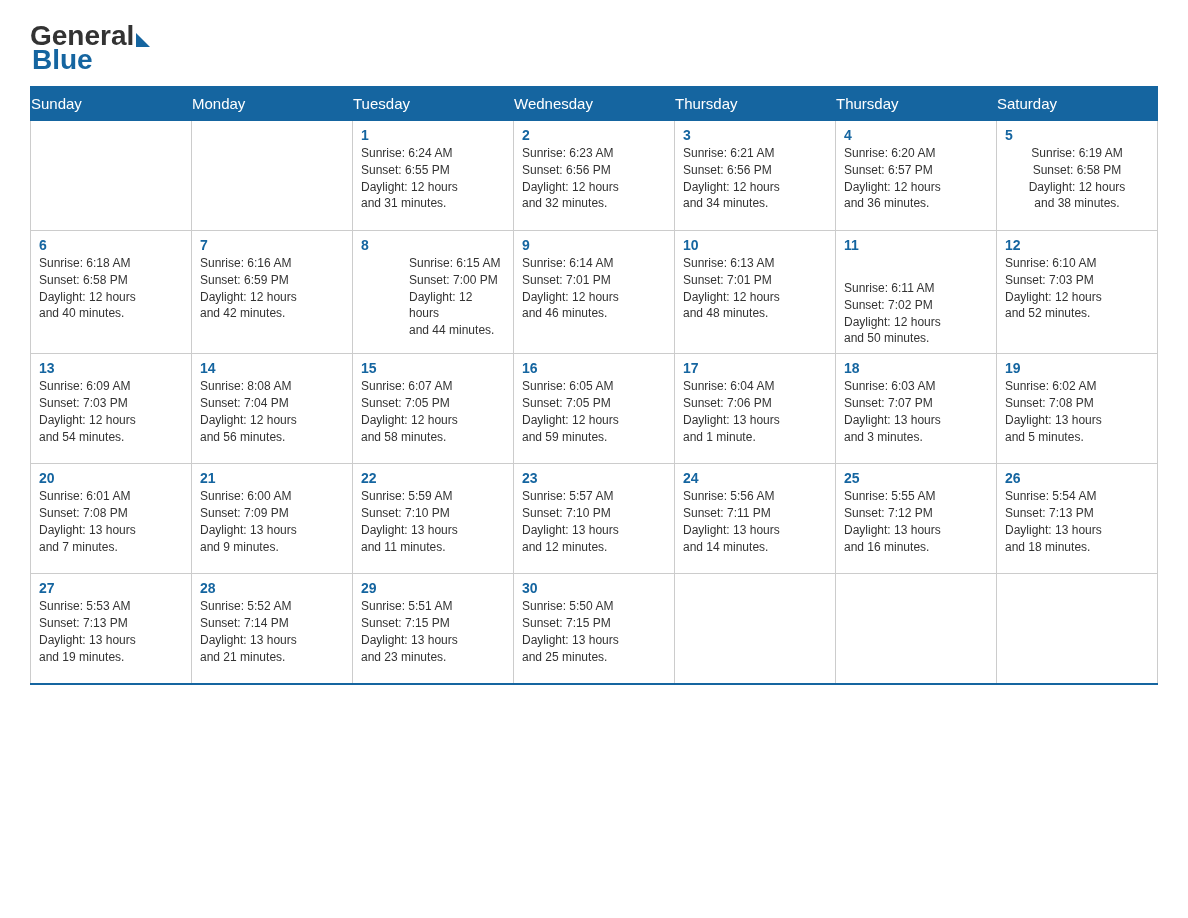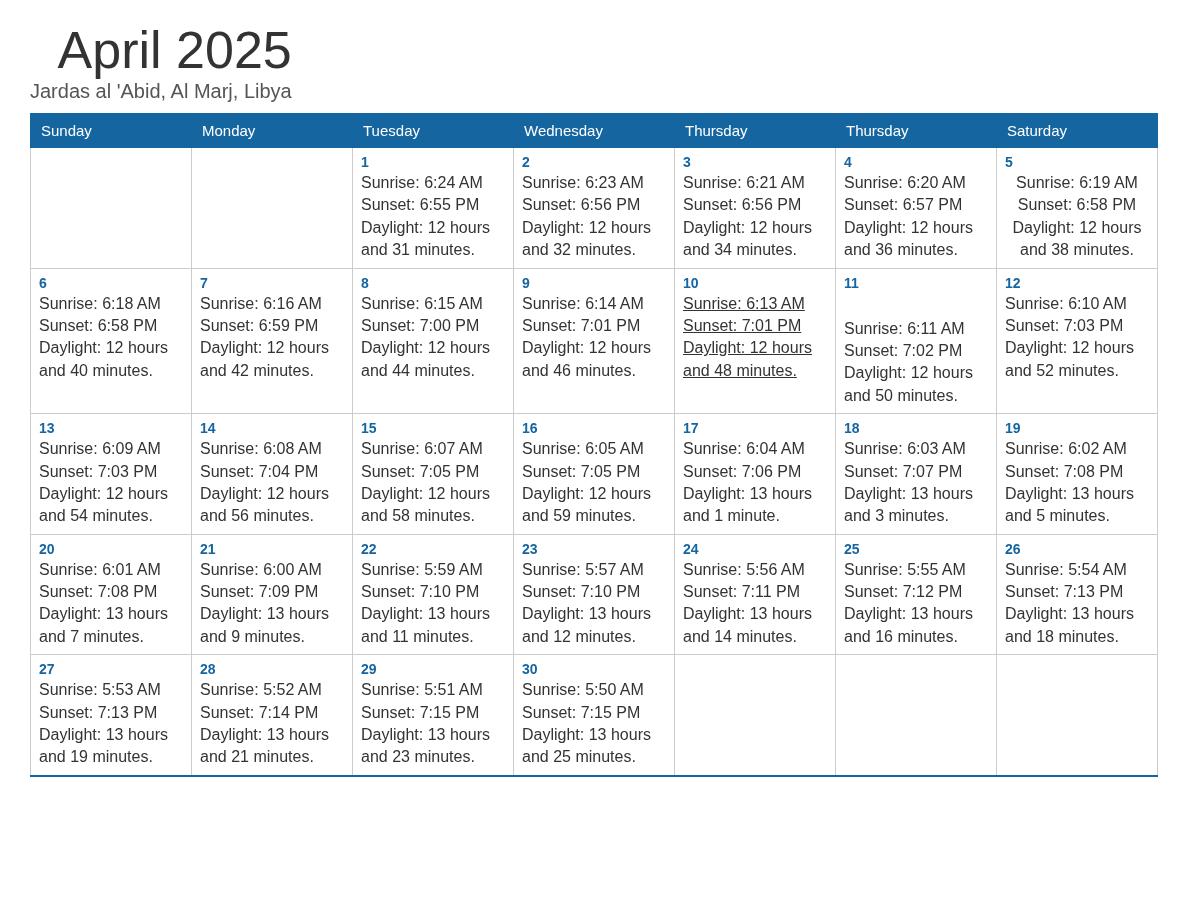--- a/index.html
+++ b/index.html
@@ -61,21 +61,21 @@
     table {
       width: 100%;
       border-collapse: collapse;
       margin-top: 10px;
     }
     thead th {
       background-color: #1565a0;
       color: #fff;
       font-size: 15px;
       font-weight: normal;
-      padding: 8px 10px;
+      padding: 8px 0;
       text-align: left;
       border: 1px solid #1565a0;
     }
     tbody td {
       border: 1px solid #ccc;
       vertical-align: top;
       padding: 6px 8px;
       font-size: 12.5px;
       color: #333;
       width: 14.28%;
@@ -85,44 +85,47 @@
       height: 110px;
     }
     .day-num {
       font-size: 14px;
       font-weight: bold;
       color: #1565a0;
       display: block;
       margin-bottom: 2px;
     }
     .day-info {
-      font-size: 16px;
+      font-size: 12px;
       color: #333;
       line-height: 1.4;
     }
     .empty-cell {
       background: #fff;
     }
     tbody tr:last-child td {
       border-bottom: 2px solid #1565a0;
     }
     tbody tr td:first-child {
       border-left: 1px solid #ccc;
     }
     thead tr th:first-child {
       border-left: 1px solid #1565a0;
     }
   </style>
 </head>
 <body>
 
 <div class="header-area">
-  <div class="title-area">
-    <div class="month-title">April 2025</div>
-    <div class="subtitle">Jardas al 'Abid, Al Marj, Libya</div>
+  <div class="logo">
+    <div class="logo-top">
+      <span class="logo-general">General</span>
+      <div class="logo-arrow"></div>
+    </div>
+    <span class="logo-bottom">Blue</span>
   </div>
 </div>
 
 <table>
   <thead>
     <tr>
       <th>Sunday</th>
       <th>Monday</th>
       <th>Tuesday</th>
       <th>Wednesday</th>
@@ -181,35 +184,35 @@
         </td>
         <td>
           <span class="day-num">7</span>
           <div class="day-info" style="white-space: pre-line;">Sunrise: 6:16 AM
 Sunset: 6:59 PM
 Daylight: 12 hours
 and 42 minutes.</div>
         </td>
         <td>
           <span class="day-num">8</span>
-          <div class="day-info" style="white-space: pre-line;">Sunrise: 6:15 AM
+          <div class="day-info" style="white-space: pre-line; margin-left: 48px;">Sunrise: 6:15 AM
 Sunset: 7:00 PM
 Daylight: 12 hours
 and 44 minutes.</div>
         </td>
         <td>
           <span class="day-num">9</span>
           <div class="day-info" style="white-space: pre-line;">Sunrise: 6:14 AM
 Sunset: 7:01 PM
 Daylight: 12 hours
 and 46 minutes.</div>
         </td>
         <td>
           <span class="day-num">10</span>
-          <div class="day-info" style="white-space: pre-line; text-decoration: underline;">Sunrise: 6:13 AM
+          <div class="day-info" style="white-space: pre-line;">Sunrise: 6:13 AM
 Sunset: 7:01 PM
 Daylight: 12 hours
 and 48 minutes.</div>
         </td>
         <td>
           <span class="day-num">11</span>
           <div class="day-info" style="white-space: pre-line; margin-top: 27px;">Sunrise: 6:11 AM
 Sunset: 7:02 PM
 Daylight: 12 hours
 and 50 minutes.</div>
@@ -225,21 +228,21 @@
       <tr>
         <td>
           <span class="day-num">13</span>
           <div class="day-info" style="white-space: pre-line;">Sunrise: 6:09 AM
 Sunset: 7:03 PM
 Daylight: 12 hours
 and 54 minutes.</div>
         </td>
         <td>
           <span class="day-num">14</span>
-          <div class="day-info" style="white-space: pre-line;">Sunrise: 6:08 AM
+          <div class="day-info" style="white-space: pre-line;">Sunrise: 8:08 AM
 Sunset: 7:04 PM
 Daylight: 12 hours
 and 56 minutes.</div>
         </td>
         <td>
           <span class="day-num">15</span>
           <div class="day-info" style="white-space: pre-line;">Sunrise: 6:07 AM
 Sunset: 7:05 PM
 Daylight: 12 hours
 and 58 minutes.</div>

